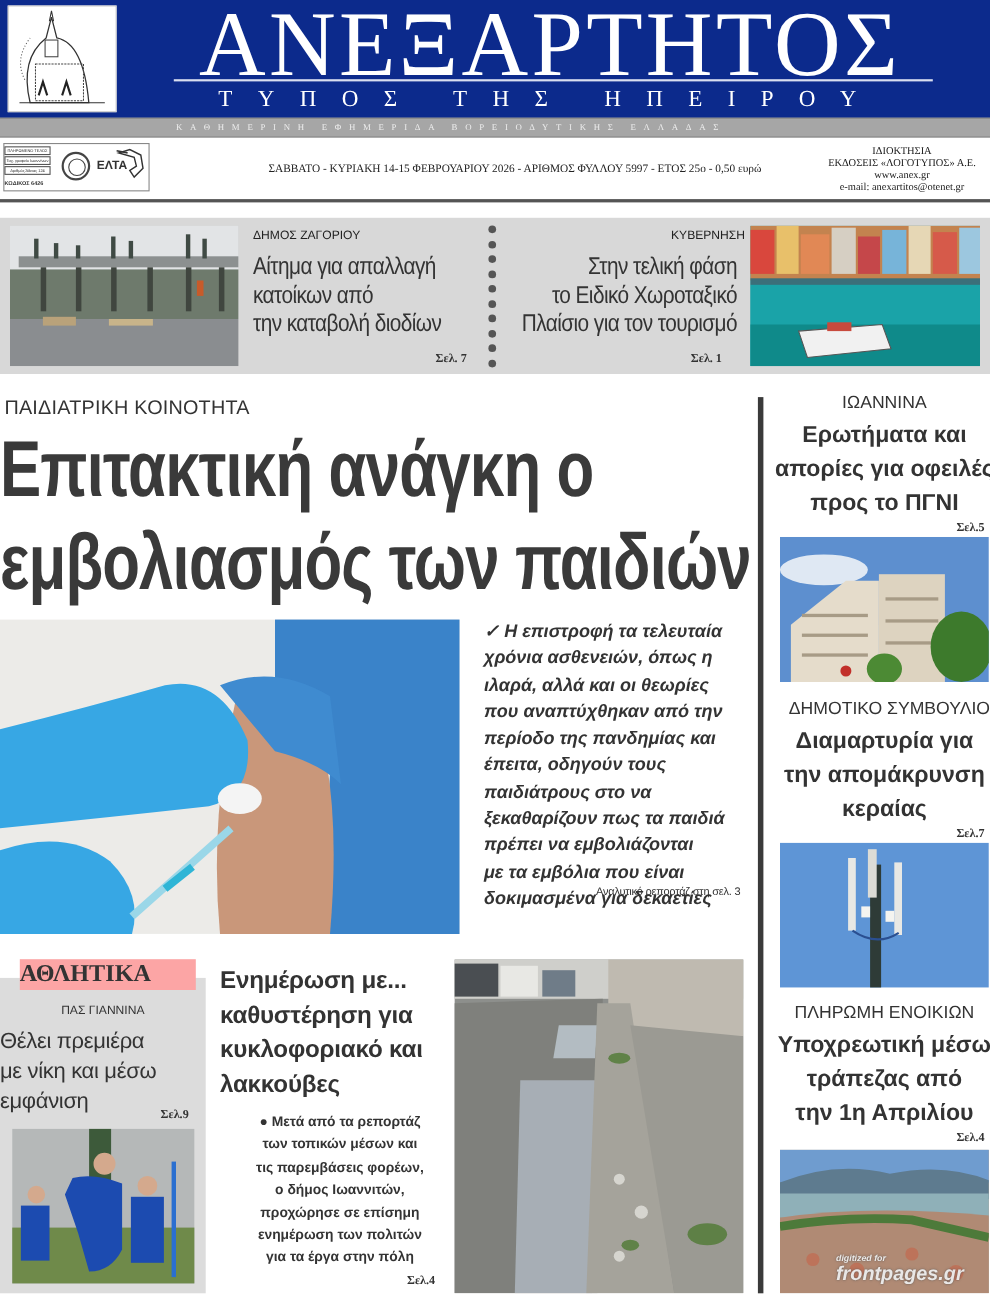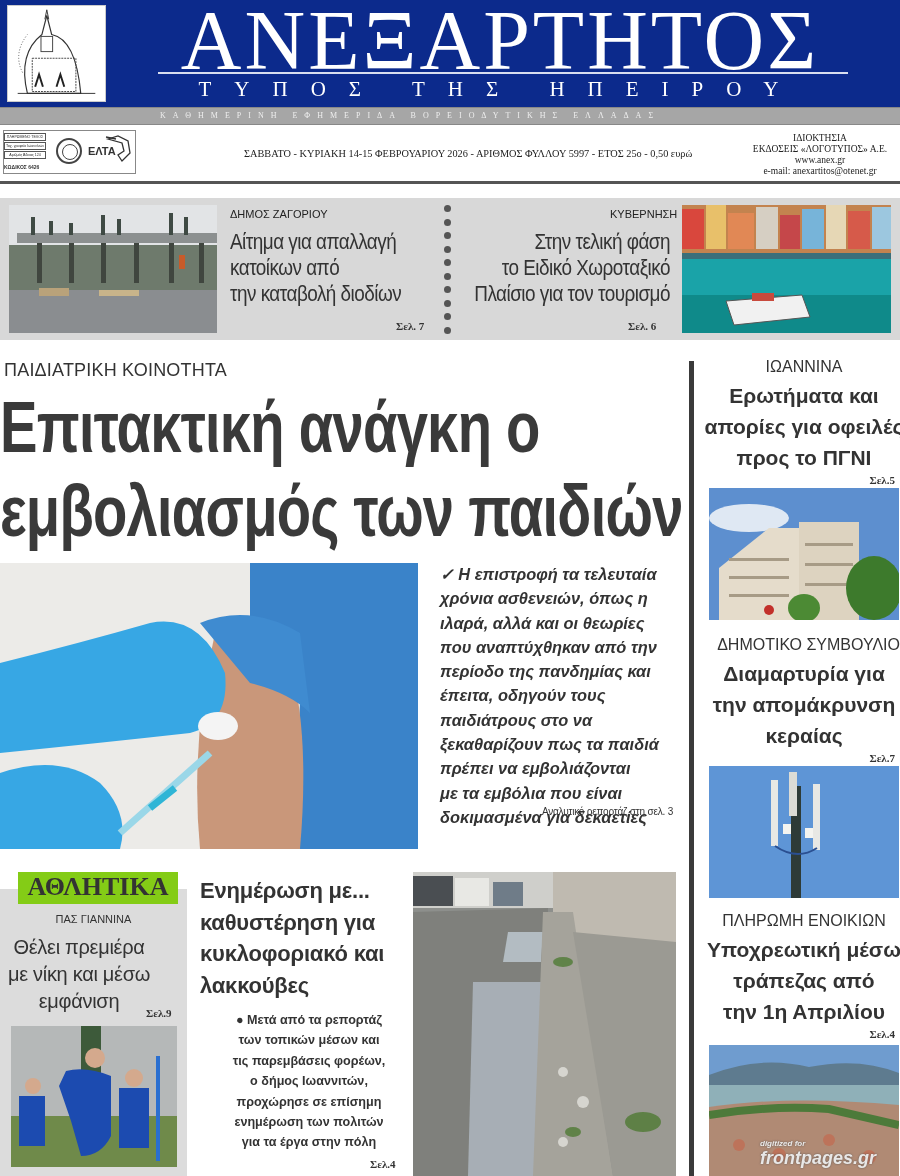--- a/index.html
+++ b/index.html
@@ -52,24 +52,24 @@
 
   .vrule { left: 689px; top: 361px; width: 5px; height: 815px; background: #3a3a3a; }
 
   
   .rc-kicker { left: 708px; width: 192px; text-align: center; font-size: 16px; color: #333; }
   .rc-title  { left: 704px; width: 200px; text-align: center; font-size: 21px; line-height: 31px; font-weight: bold; color: #333; }
   .rc-sel    { left: 840px; width: 55px; text-align: right; }
 
   
   .sports-box { left: 0; top: 889px; width: 187px; height: 287px; background: #dcdcdc; }
-  .sports-head { left: 0; top: 872px; width: 187px; text-align: center; font-family: "Liberation Serif", serif; font-weight: bold;
-                 font-size: 26px; color: #333; background: #84cc16; padding-bottom: 2px; width: 160px; left: 18px; }
+  .sports-head { left: 0; top: 872px; width: 187px; text-align: left; font-family: "Liberation Serif", serif; font-weight: bold;
+                 font-size: 22px; color: #333; background: #fca5a5; padding-bottom: 2px; width: 160px; left: 18px; }
   .sports-kicker { left: 0; top: 913px; width: 187px; text-align: center; font-size: 11px; color: #333; }
-  .sports-title { left: 0; top: 934px; width: 158px; text-align: center; font-size: 20px; line-height: 27px; color: #333; letter-spacing: -0.3px; }
+  .sports-title { left: 0; top: 934px; width: 158px; font-size: 20px; line-height: 27px; color: #333; letter-spacing: -0.3px; }
 
   
   .mid-title { left: 200px; top: 875px; width: 210px; font-size: 22px; line-height: 31.5px; color: #333; font-weight: bold; letter-spacing: -0.2px; }
   .mid-body { left: 203px; top: 1010px; width: 212px; font-size: 12.6px; line-height: 20.4px; color: #333; font-weight: bold; text-align: center; }
   .mid-sel { left: 370px; top: 1158px; }
 
   .watermark { left: 760px; top: 1140px; color: rgba(255,255,255,0.85); font-size: 18px; font-weight: bold; text-shadow: 0 0 2px #555; font-style: italic; }
   .watermark small { display: block; font-size: 8px; line-height: 8px; }
 </style>
 </head>
@@ -167,21 +167,21 @@
     <span></span>
     <span></span>
 </div>
 
 <div class="abs teaser-kicker" style="left:610px;top:208px;">ΚΥΒΕΡΝΗΣΗ</div>
 <div class="abs" style="left:440px;top:229px;width:230px;text-align:right;">
   <div class="teaser-title" style="transform-origin:right top;">Στην τελική φάση</div>
   <div class="teaser-title" style="transform-origin:right top;">το Ειδικό Χωροταξικό</div>
   <div class="teaser-title" style="transform-origin:right top;">Πλαίσιο για τον τουρισμό</div>
 </div>
-<div class="abs sel" style="left:628px;top:320px;">Σελ. 6</div>
+<div class="abs sel" style="left:628px;top:320px;">Σελ. 1</div>
 <div class="abs photo" style="left:682px;top:205px;width:209px;height:128px;">
   <svg viewBox="0 0 209 128" preserveAspectRatio="none">
     <rect width="209" height="128" fill="#1f9aa0"></rect>
     <rect width="209" height="50" fill="#c3834f"></rect>
     <g>
       <rect x="0" y="4" width="22" height="40" fill="#d9473d"></rect>
         <rect x="24" y="0" width="20" height="44" fill="#e8c06a"></rect>
       <rect x="46" y="8" width="26" height="36" fill="#e18855"></rect>
         <rect x="74" y="2" width="22" height="42" fill="#d6cfc3"></rect>
       <rect x="98" y="10" width="20" height="34" fill="#c5474a"></rect>

